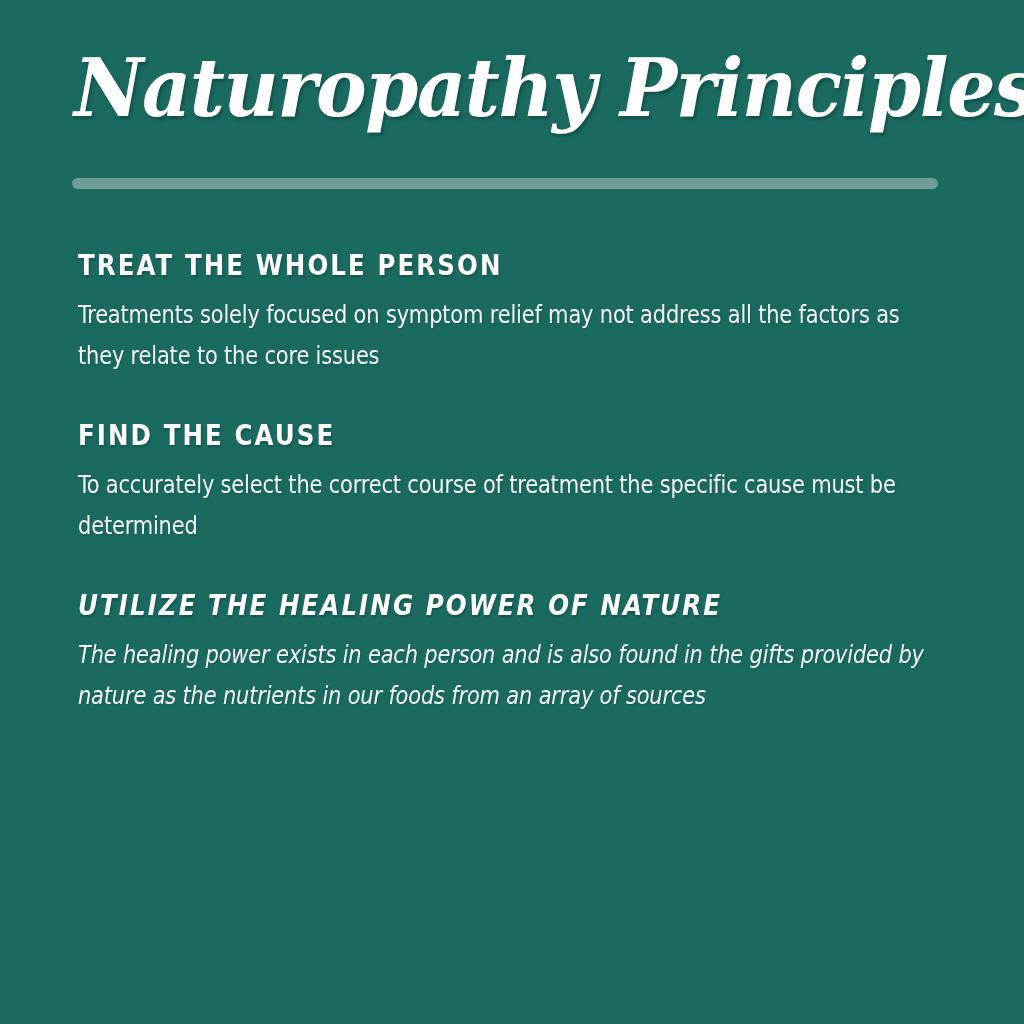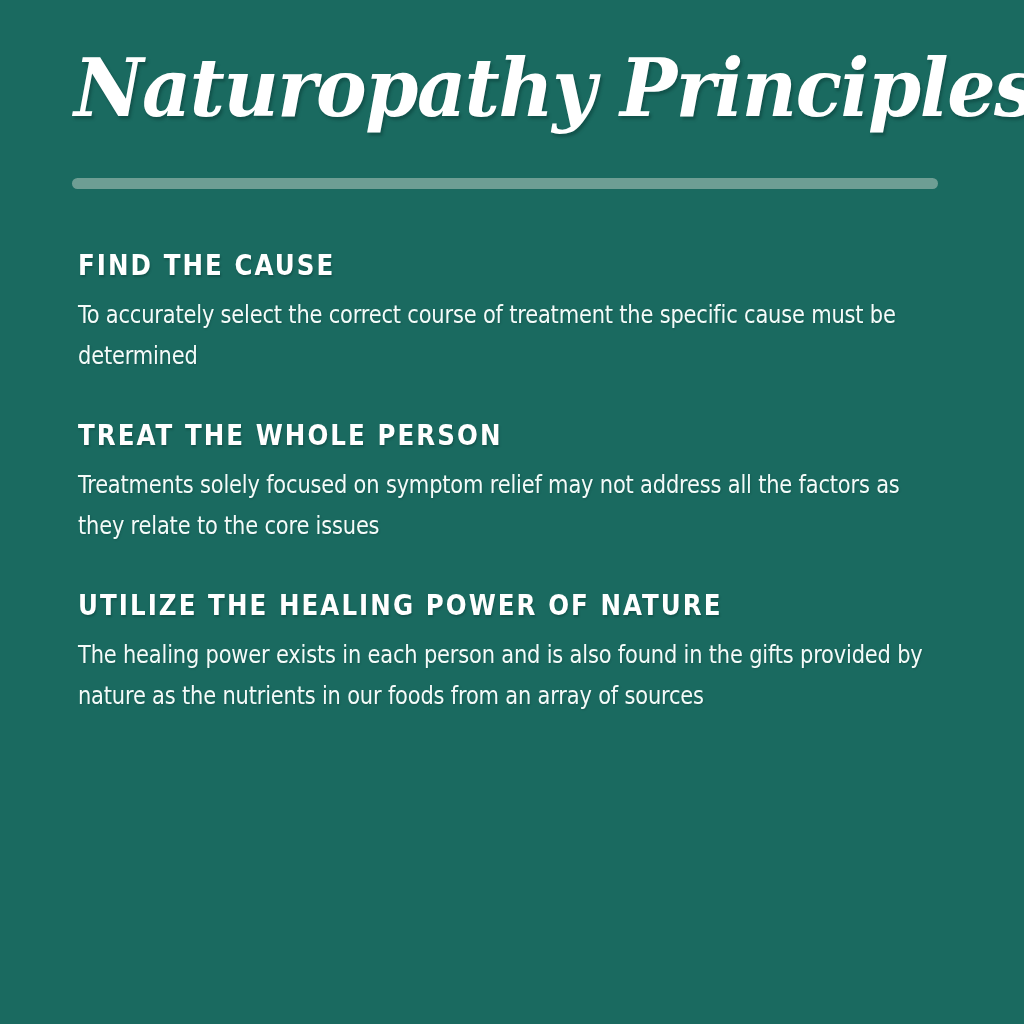--- a/index.html
+++ b/index.html
@@ -69,20 +69,21 @@
     left: 78px;
     top: 250px;
     width: 890px;
   }
 
   .principle {
     margin: 0 0 44px 0;
   }
   .principle:last-child {
     margin-bottom: 0;
+    font-style: italic;
   }
 
   .principle-heading {
     margin: 0 0 12px 0;
     font-family: "DejaVu Sans Condensed", "Liberation Sans Narrow", "Liberation Sans", sans-serif;
     font-weight: 700;
     font-size: 29px;
     line-height: 1.1;
     letter-spacing: 2.2px;
     color: #ffffff;
@@ -114,27 +115,27 @@
 
   <div class="title-block">
     <h1 class="poster-title">Naturopathy Principles</h1>
   </div>
 
   <div class="divider" style="background: rgb(110, 158, 148);"></div>
 
   <div class="principles">
 
     <div class="principle">
-      <h2 class="principle-heading" style="color: rgb(255, 255, 255);">FIND THE CAUSE</h2>
-      <p class="principle-body" style="color: rgb(244, 251, 249);">To accurately select the correct course of treatment the specific cause must be determined</p>
+      <h2 class="principle-heading" style="color: rgb(255, 255, 255);">TREAT THE WHOLE PERSON</h2>
+      <p class="principle-body" style="color: rgb(244, 251, 249);">Treatments solely focused on symptom relief may not address all the factors as they relate to the core issues</p>
     </div>
 
     <div class="principle">
-      <h2 class="principle-heading" style="color: rgb(255, 255, 255);">TREAT THE WHOLE PERSON</h2>
-      <p class="principle-body" style="color: rgb(244, 251, 249);">Treatments solely focused on symptom relief may not address all the factors as they relate to the core issues</p>
+      <h2 class="principle-heading" style="color: rgb(255, 255, 255);">FIND THE CAUSE</h2>
+      <p class="principle-body" style="color: rgb(244, 251, 249);">To accurately select the correct course of treatment the specific cause must be determined</p>
     </div>
 
 
     <div class="principle">
       <h2 class="principle-heading" style="color: rgb(255, 255, 255);">UTILIZE THE HEALING POWER OF NATURE</h2>
       <p class="principle-body" style="color: rgb(244, 251, 249);">The healing power exists in each person and is also found in the gifts provided by nature as the nutrients in our foods from an array of sources</p>
     </div>
 
   </div>
 </div>

